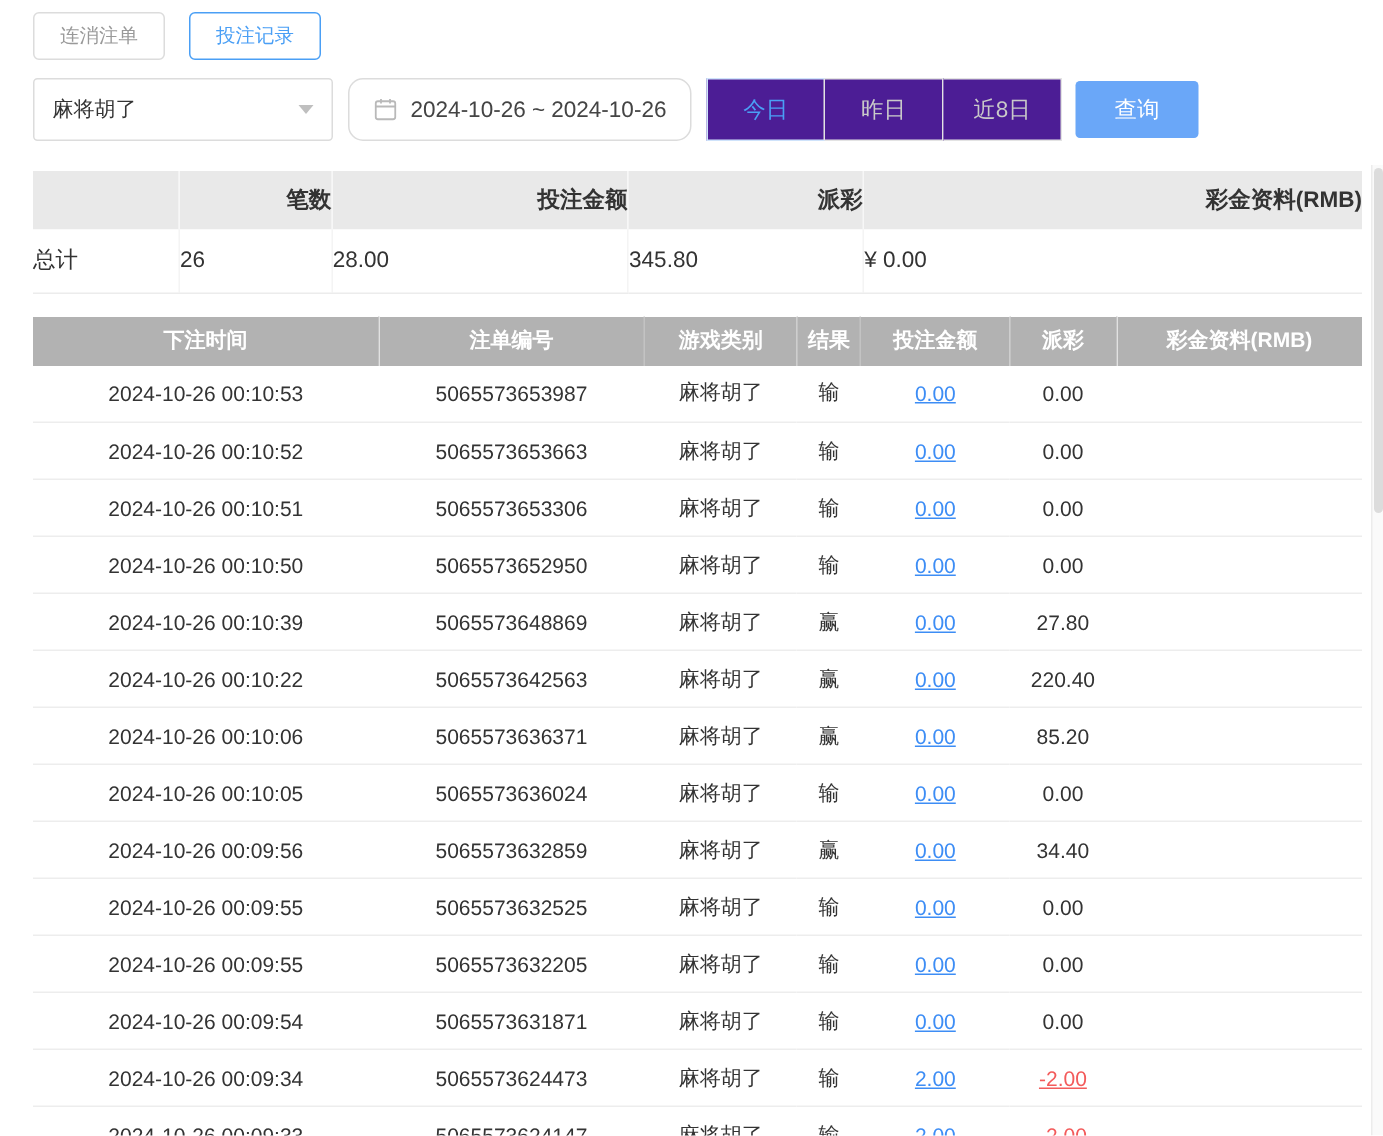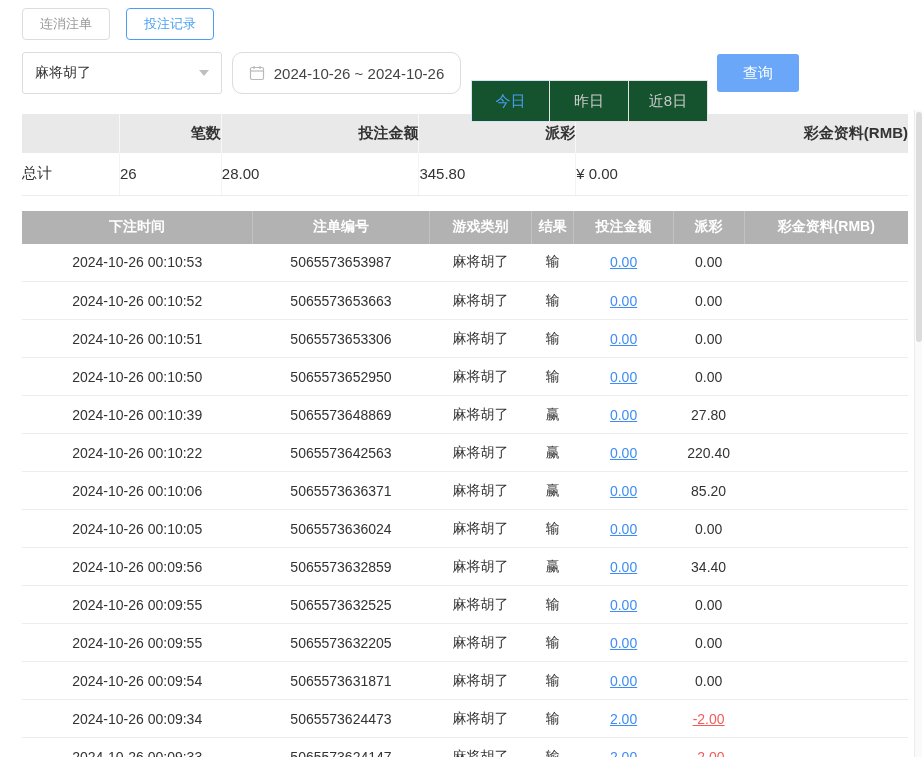--- a/index.html
+++ b/index.html
@@ -33,22 +33,22 @@
     width:0; height:0; border-left:5px solid transparent;
     border-right:5px solid transparent; border-top:6px solid #bfbfbf;
   }
   .date-picker {
     margin-left:10px; width:229px; height:42px; border:1px solid #dcdcdc;
     border-radius:10px; display:flex; align-items:center; gap:9px;
     padding:0 12px; font-size:15px; cursor:pointer; background:#fff; color:#444;justify-content:center;
   }
   .btn-group { margin-left:10px; display:flex; height:42px; }
   .quick {
-    width:79px; height:42px; background:#14532d; font-size:15px;
-    border:1px solid #e3e3e3; color:#c9c9c9; cursor:pointer;margin-top:28px;
+    width:79px; height:42px; background:#4c1d95; font-size:15px;
+    border:1px solid #e3e3e3; color:#c9c9c9; cursor:pointer;
   }
   .quick + .quick { border-left:none; }
   .quick.active { color:#4a9ff5; border-color:#cfe3fb; border-right:1px solid #e3e3e3; }
   .query {
     margin-left:9px; width:82px; height:38px; background:#6aa7f8; color:#fff;
     border:none; border-radius:3px; font-size:15px; cursor:pointer;
   }
 
   
   table { border-collapse:collapse; width:100%; table-layout:fixed; }

